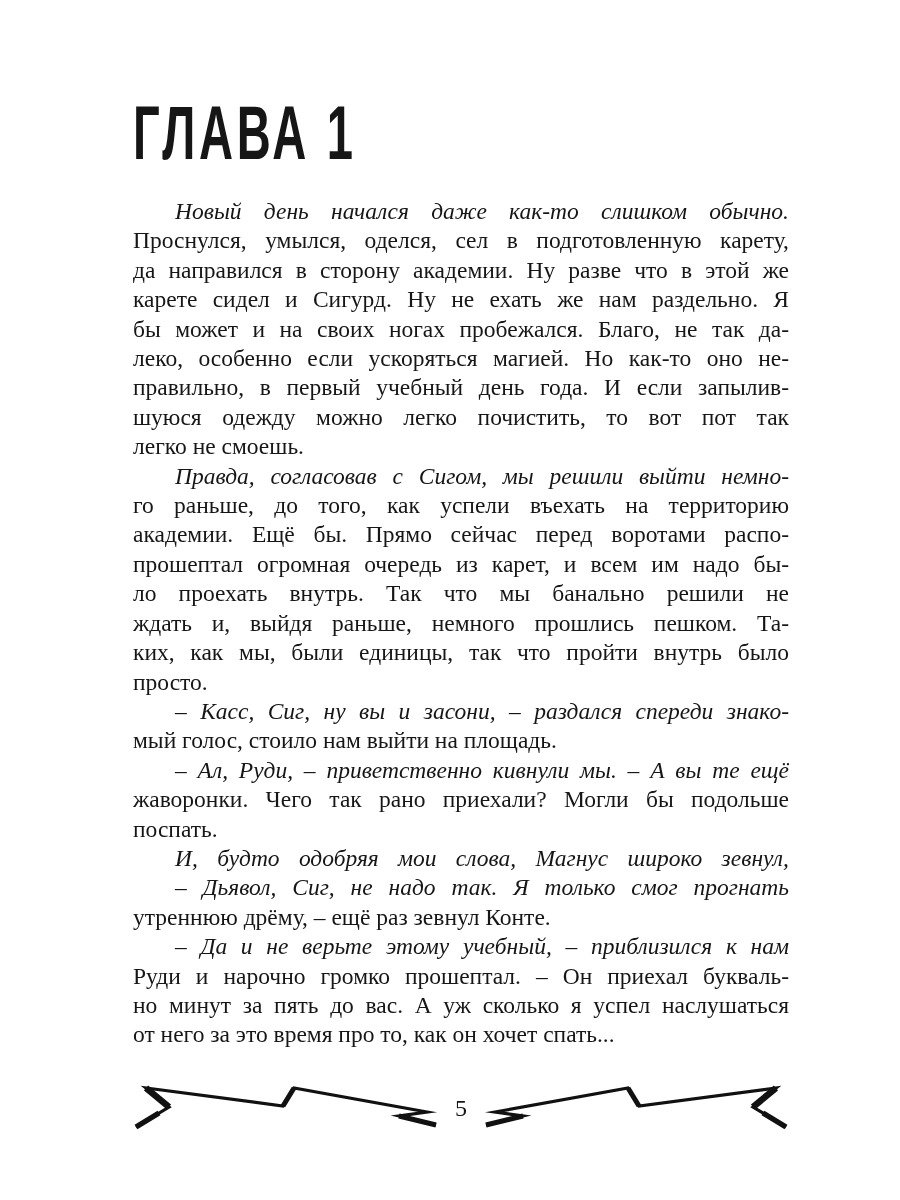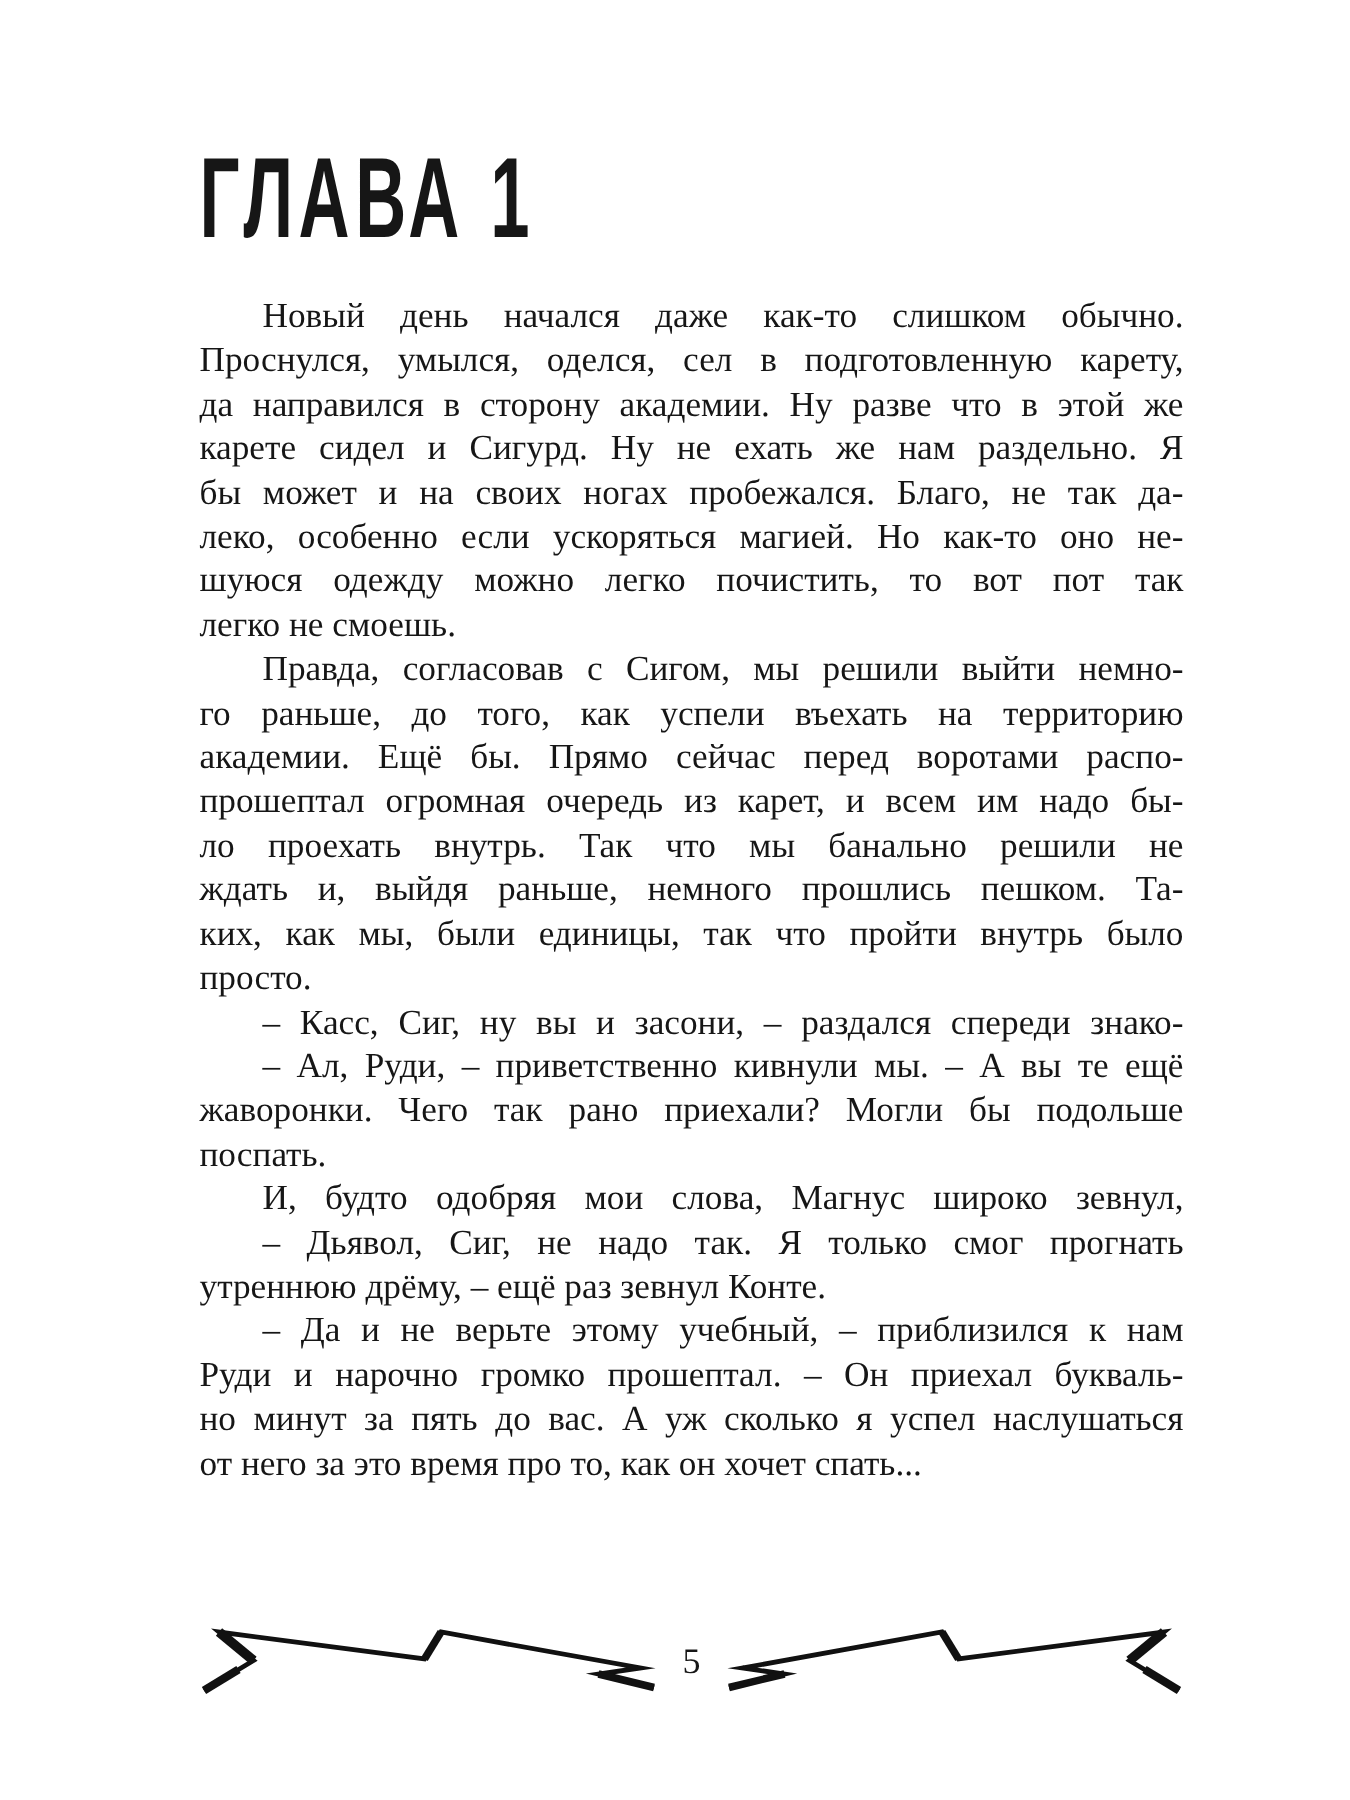--- a/index.html
+++ b/index.html
@@ -34,21 +34,21 @@
     margin-top: 26px;
     font-size: 23.5px;
     line-height: 29.4px;
   }
   .para { margin: 0; }
   .line {
     text-align: justify;
     text-align-last: justify;
     white-space: normal;
   }
-  .line.first { padding-left: 42px; }
+  .line.first { padding-left: 42px; font-style: italic; }
   .line.last { text-align-last: left; }
   .footer {
     position: absolute;
     left: 133px;
     top: 1084px;
     width: 656px;
     height: 48px;
     display: flex;
     align-items: center;
     justify-content: space-between;
@@ -69,35 +69,37 @@
   <div class="content">
     <h1 class="chapter-title">ГЛАВА 1</h1>
     <div class="body-text">
         <div class="para">
           <div class="line first">Новый день начался даже как-то слишком обычно.</div>
           <div class="line">Проснулся, умылся, оделся, сел в подготовленную карету,</div>
           <div class="line">да направился в сторону академии. Ну разве что в этой же</div>
           <div class="line">карете сидел и Сигурд. Ну не ехать же нам раздельно. Я</div>
           <div class="line">бы может и на своих ногах пробежался. Благо, не так да-</div>
           <div class="line">леко, особенно если ускоряться магией. Но как-то оно не-</div>
+          <div class="line">правильно, в первый учебный день года. И если запылив-</div>
           <div class="line">шуюся одежду можно легко почистить, то вот пот так</div>
           <div class="line last">легко не смоешь.</div>
         </div>
         <div class="para">
           <div class="line first">Правда, согласовав с Сигом, мы решили выйти немно-</div>
           <div class="line">го раньше, до того, как успели въехать на территорию</div>
           <div class="line">академии. Ещё бы. Прямо сейчас перед воротами распо-</div>
           <div class="line">прошептал огромная очередь из карет, и всем им надо бы-</div>
           <div class="line">ло проехать внутрь. Так что мы банально решили не</div>
           <div class="line">ждать и, выйдя раньше, немного прошлись пешком. Та-</div>
           <div class="line">ких, как мы, были единицы, так что пройти внутрь было</div>
           <div class="line last">просто.</div>
         </div>
         <div class="para">
           <div class="line first">– Касс, Сиг, ну вы и засони, – раздался спереди знако-</div>
+          <div class="line last">мый голос, стоило нам выйти на площадь.</div>
         </div>
         <div class="para">
           <div class="line first">– Ал, Руди, – приветственно кивнули мы. – А вы те ещё</div>
           <div class="line">жаворонки. Чего так рано приехали? Могли бы подольше</div>
           <div class="line last">поспать.</div>
         </div>
         <div class="para">
           <div class="line first">И, будто одобряя мои слова, Магнус широко зевнул,</div>
         </div>
         <div class="para">

